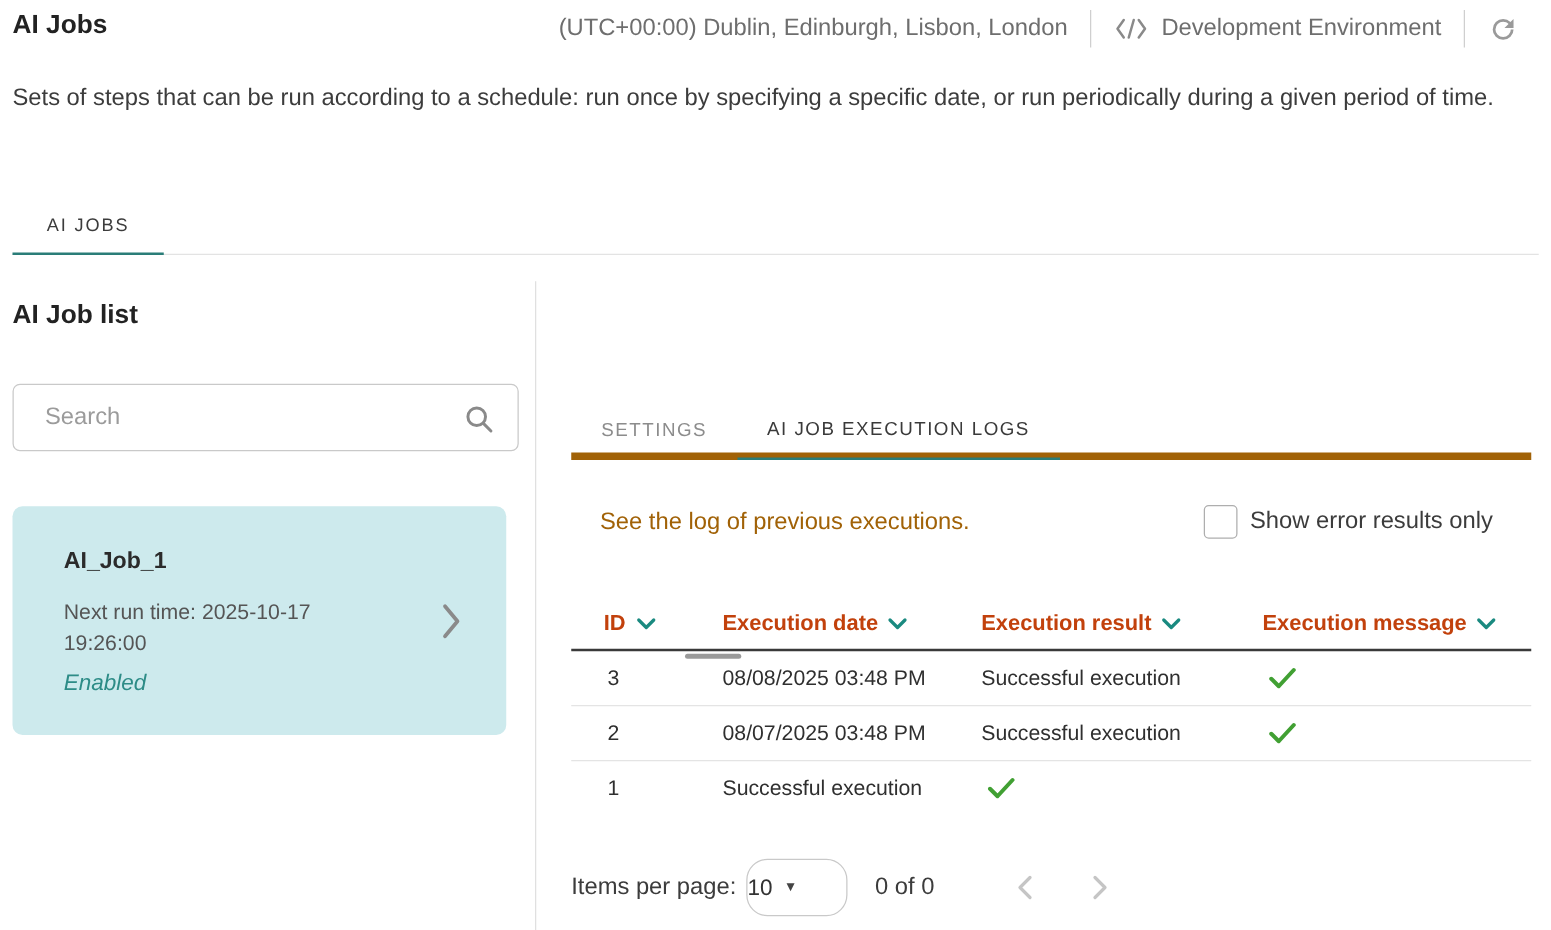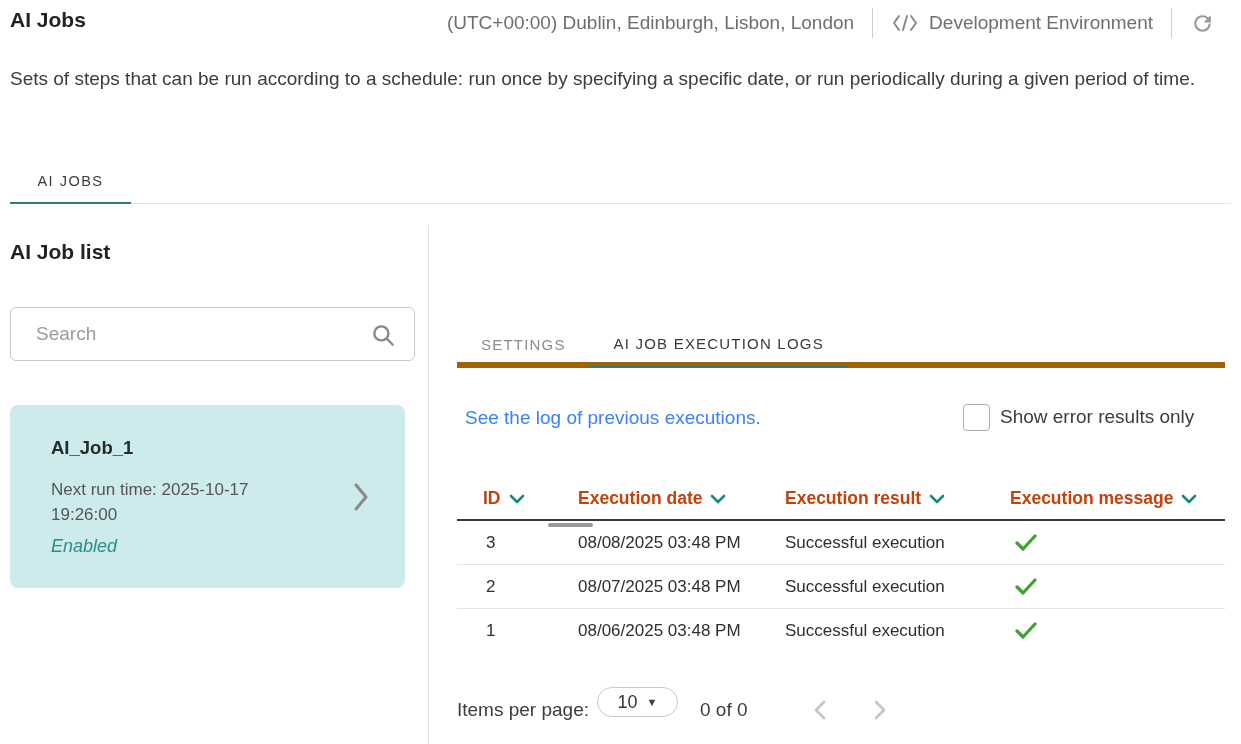--- a/index.html
+++ b/index.html
@@ -40,40 +40,40 @@
 
   .panel-divider { position:absolute; left:428px; top:225px; width:1px; height:519px; background:#e0e0e0; }
 
   
   .right-title { position:absolute; left:457px; top:240px; font-size:21px; font-weight:700; color:#222; }
   .detail-tabbar { position:absolute; left:457px; top:320px; width:768px; height:48px; border-bottom:6px solid #a16207; display:flex; }
   .dtab { height:48px; padding:0 24px; display:flex; align-items:center; font-size:15px; letter-spacing:1.2px; cursor:pointer; }
   .dtab.inactive { color:#8c8c8c; }
   .dtab.active { color:#3a3a3a; border-bottom:2px solid #2a7d78; }
 
-  .log-caption { position:absolute; left:465px; top:407px; font-size:19px; color:#3b82f6; }
+  .log-caption { position:absolute; left:480px; top:407px; font-size:19px; color:#a16207; }
   .err-checkbox { position:absolute; left:963px; top:404px; width:27px; height:27px; border:1px solid #aeaeae; border-radius:4px; background:#fff; cursor:pointer; }
   .err-label { position:absolute; left:1000px; top:406px; font-size:19px; color:#3c3c3c; }
 
   
   .log-table { position:absolute; left:457px; top:478px; width:768px; }
   .t-header { display:grid; grid-template-columns:121px 207px 225px 1fr; height:43px; align-items:center; border-bottom:2px solid #3a3a3a; }
   .t-hcell { display:flex; align-items:center; gap:8px; font-size:17.5px; font-weight:700; color:#c2410c; cursor:pointer; }
   .t-hcell.c-id { padding-left:26px; }
   .t-scroll-thumb { position:absolute; left:91px; top:45px; width:45px; height:4px; background:#9a9a9a; border-radius:2px; }
   .t-row { display:grid; grid-template-columns:121px 207px 225px 1fr; height:44px; align-items:center; border-bottom:1px solid #e4e4e4; font-size:17px; color:#2f2f2f; }
   .t-row:last-child { border-bottom:none; }
   .t-cell.c-id { padding-left:29px; }
   .check-cell { padding-left:5px; display:flex; align-items:center; }
 
   
   .pagination { position:absolute; left:457px; top:687px; width:520px; height:46px; }
   .pp-label { position:absolute; left:0; top:0; line-height:46px; font-size:19px; color:#3c3c3c; }
-  .pp-select { position:absolute; left:140px; top:0; width:81px; height:30px; border:1px solid #c9c9c9; border-radius:17px; background:#fff;
-               display:flex; align-items:center; justify-content:center; gap:9px; font-size:18px; color:#333; cursor:pointer; }
+  .pp-select { position:absolute; left:140px; top:0; width:81px; height:46px; border:1px solid #c9c9c9; border-radius:17px; background:#fff;
+               display:flex; align-items:center; gap:9px; font-size:18px; color:#333; cursor:pointer; }
   .pp-caret { font-size:11px; color:#444; }
   .pp-range { position:absolute; left:243px; top:0; line-height:46px; font-size:19px; color:#3c3c3c; }
   .pg-prev { position:absolute; left:356px; top:13px; }
   .pg-next { position:absolute; left:416px; top:13px; }
 
   svg { display:block; }
 </style>
 </head>
 <body>
 
@@ -189,21 +189,20 @@
       <div class="t-cell">08/07/2025 03:48 PM</div>
       <div class="t-cell">Successful execution</div>
       <div class="t-cell check-cell">
         <svg width="22" height="18" viewBox="0 0 22 18" fill="none" stroke="#41a033" stroke-width="3.2" stroke-linecap="round" stroke-linejoin="round">
             <polyline points="2,9 8,15 20,2"></polyline>
           </svg>
       </div>
     </div>
     <div class="t-row">
       <div class="t-cell c-id">1</div>
-      <div class="t-cell">08/06/2025 03:48 PM</div>
       <div class="t-cell">Successful execution</div>
       <div class="t-cell check-cell">
         <svg width="22" height="18" viewBox="0 0 22 18" fill="none" stroke="#41a033" stroke-width="3.2" stroke-linecap="round" stroke-linejoin="round">
             <polyline points="2,9 8,15 20,2"></polyline>
           </svg>
       </div>
     </div>
   </div>
 
   <div class="pagination">

